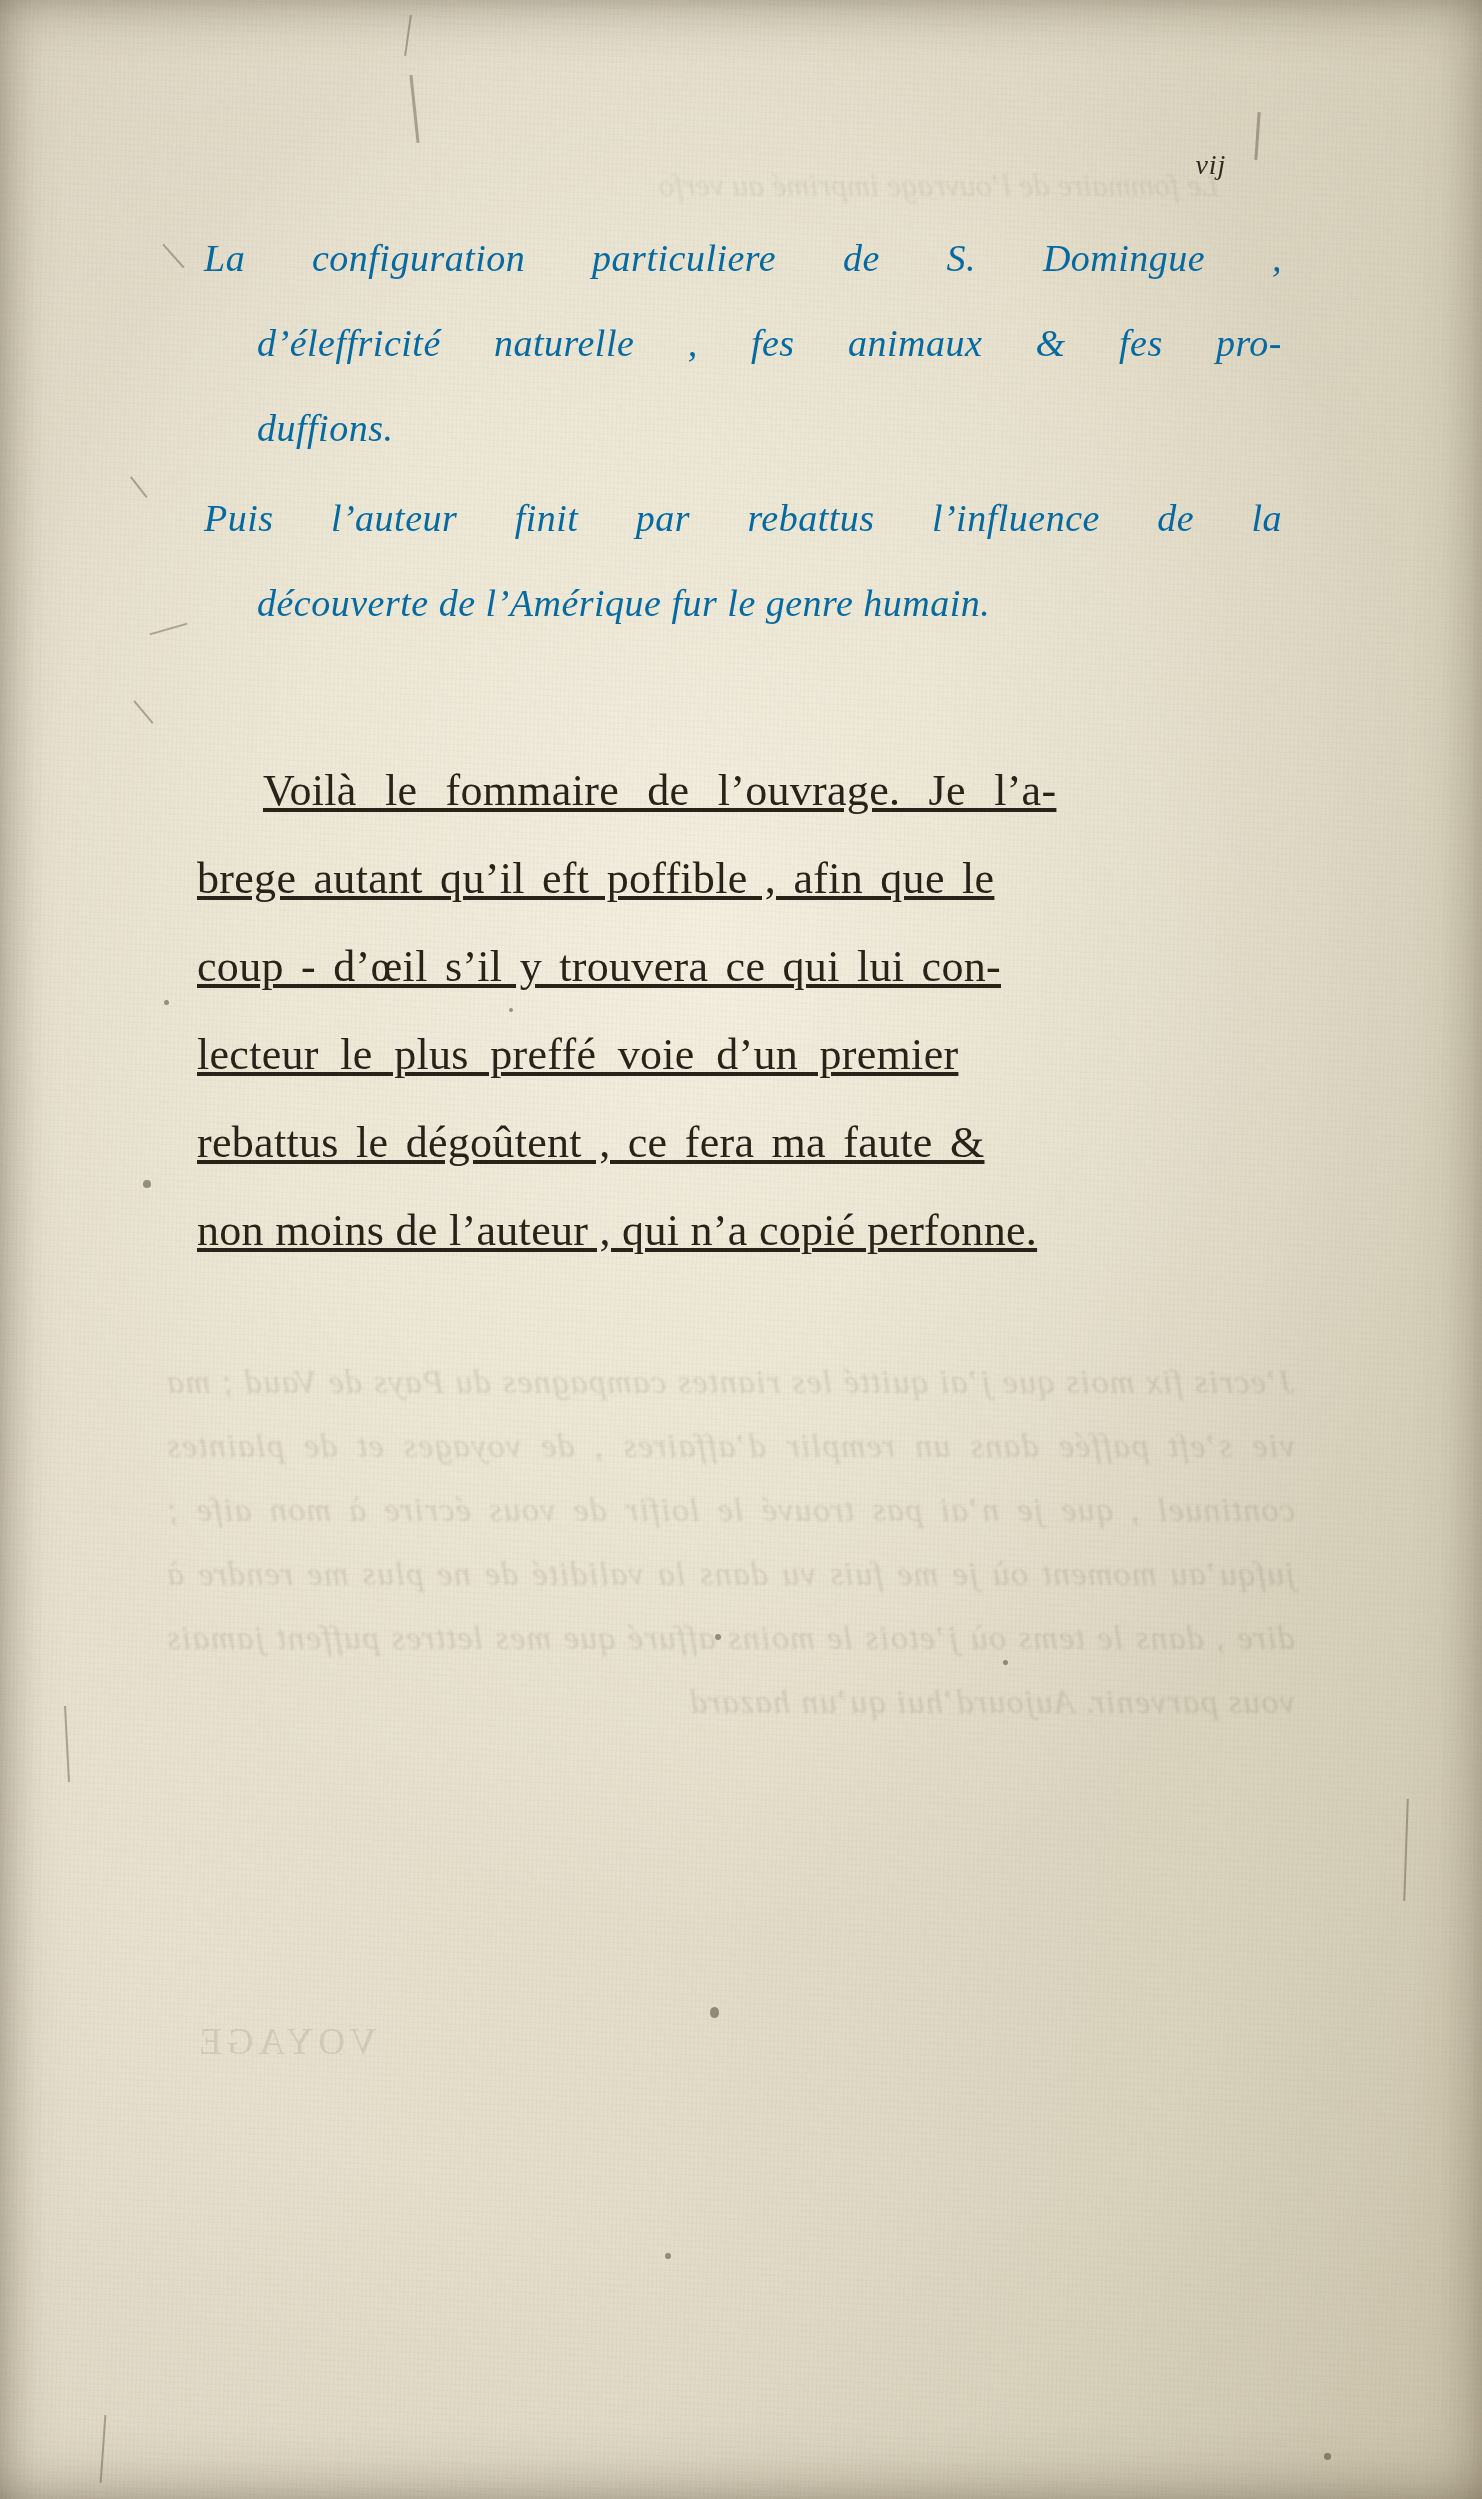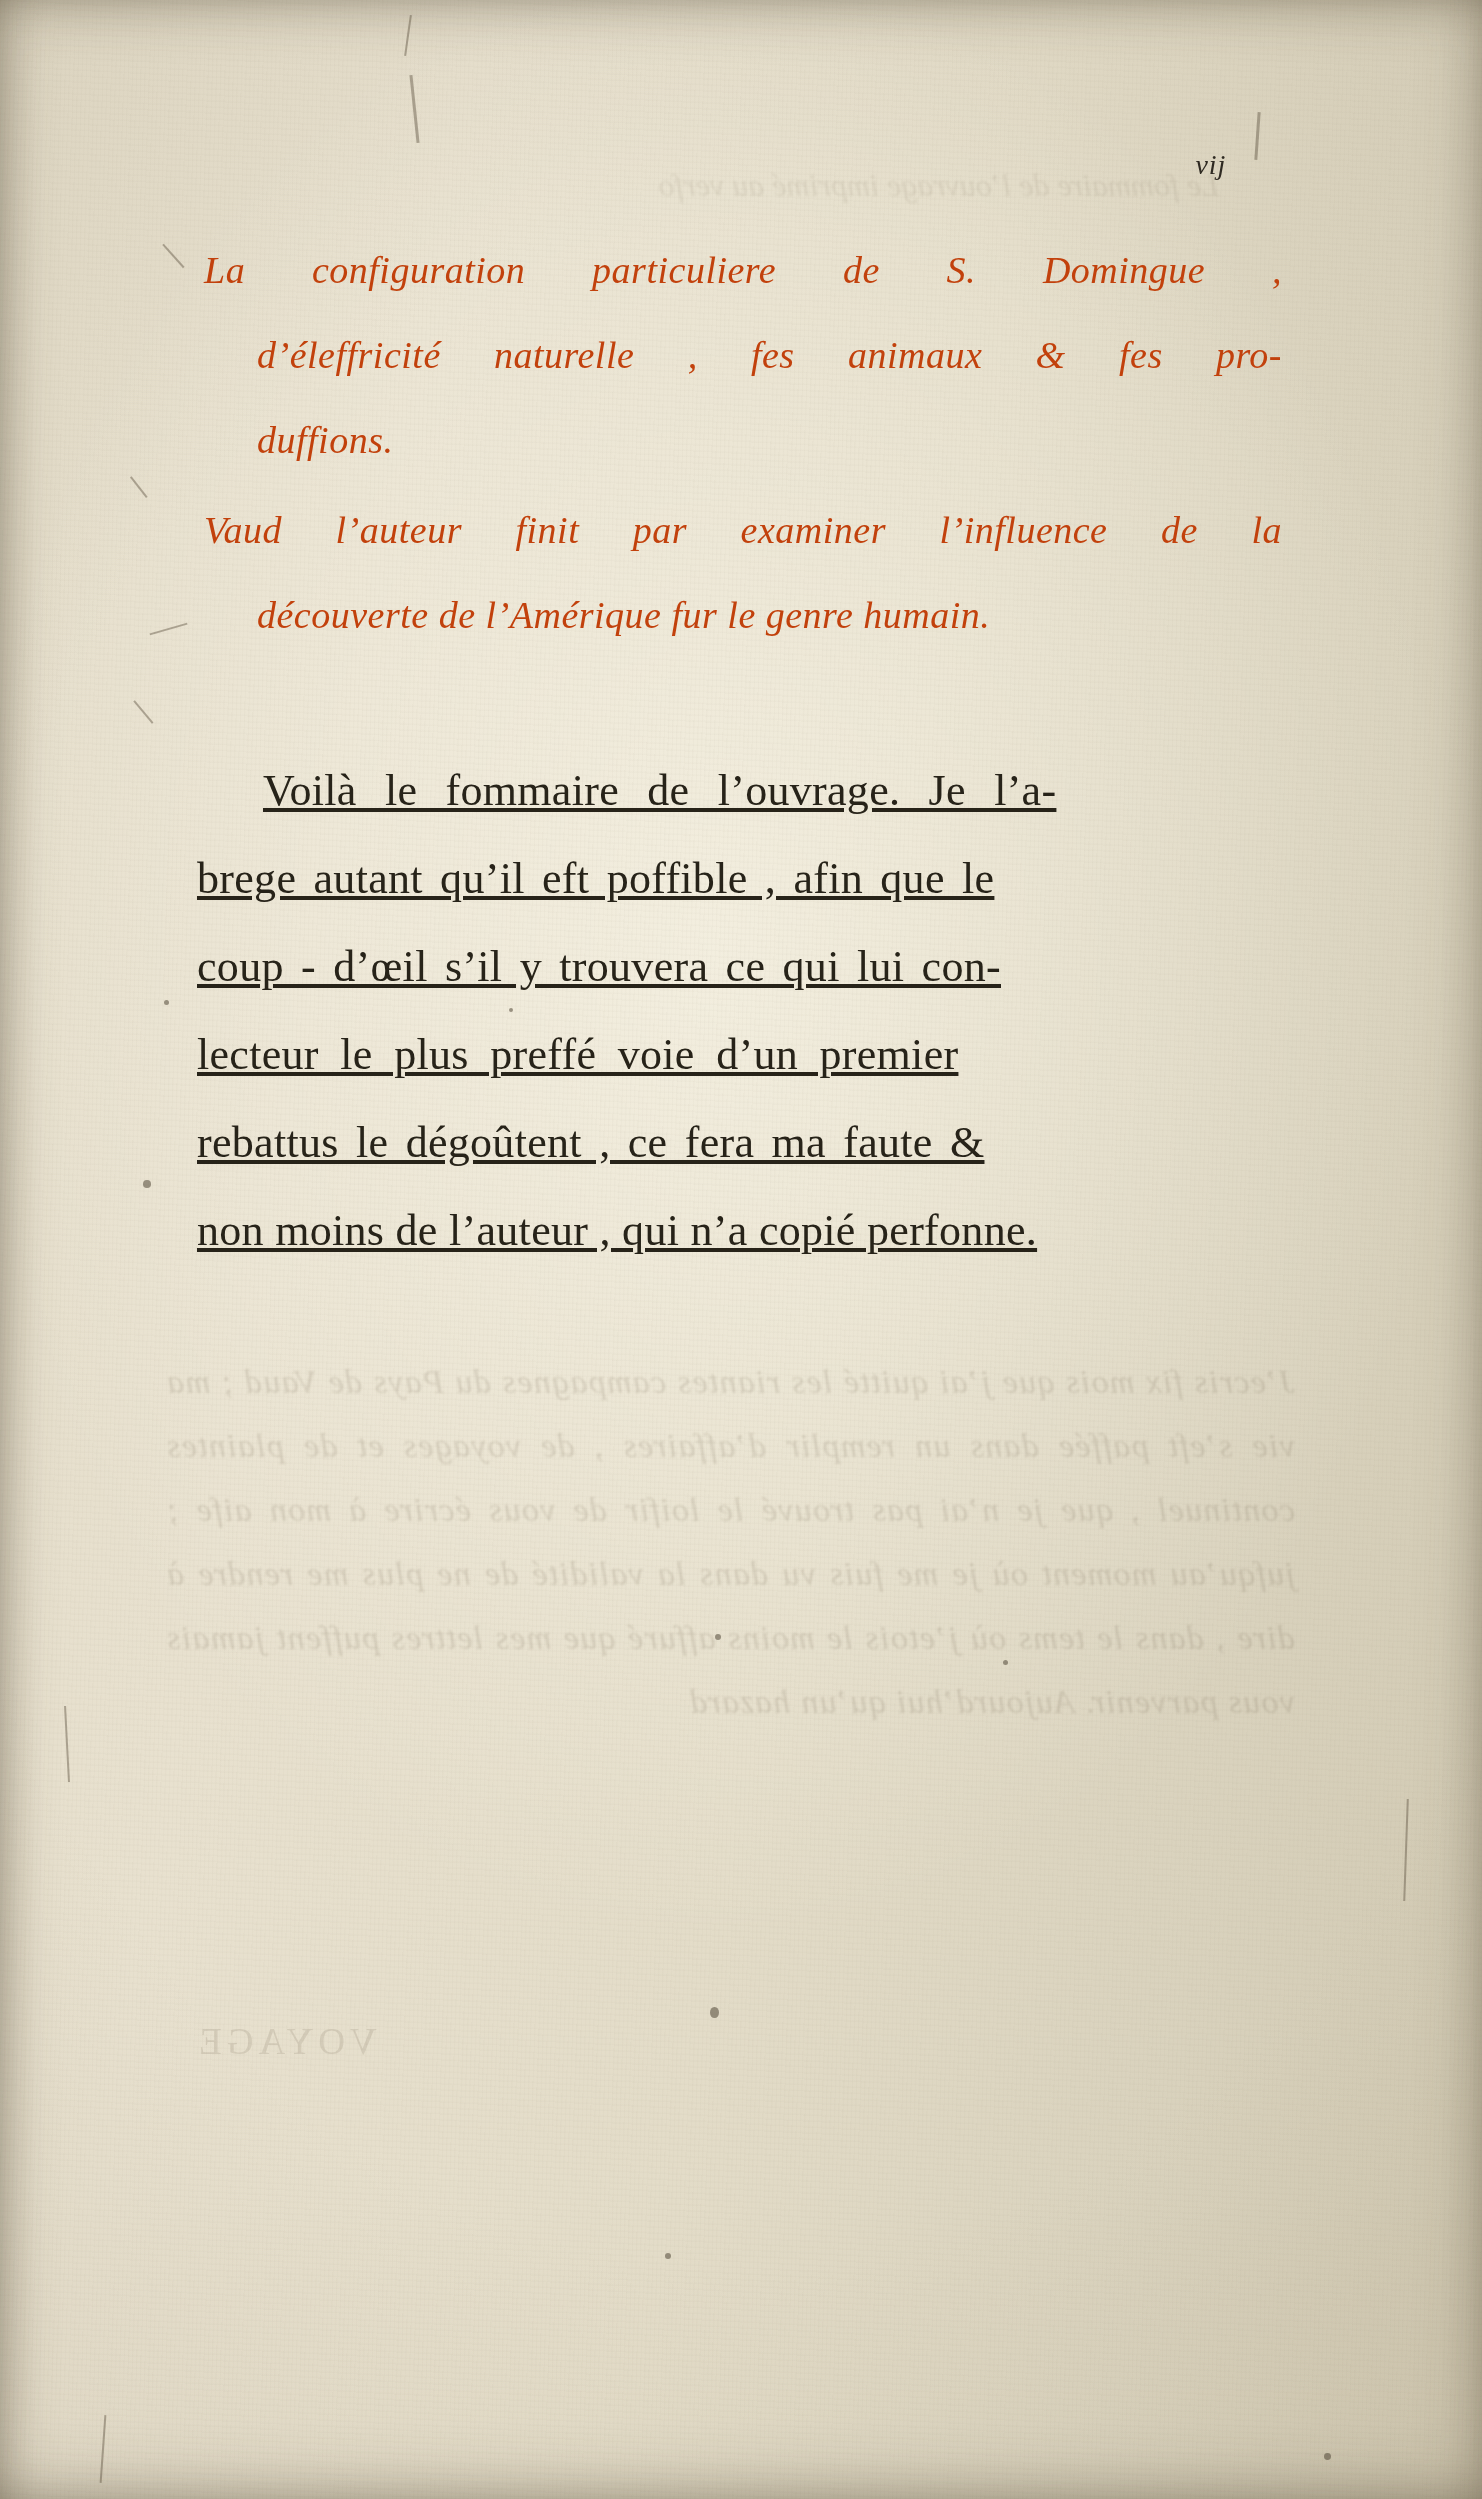--- a/index.html
+++ b/index.html
@@ -111,26 +111,26 @@
     top: 149px;
     font-size: 28px;
     font-style: italic;
     color: #2f2a22;
     letter-spacing: 0.8px;
   }
 
   .summary {
     position: absolute;
     left: 204px;
-    top: 228px;
+    top: 216px;
     width: 1078px;
     font-style: italic;
     font-size: 38px;
     line-height: 85px;
-    color: #c2410c;
+    color: #0369a1;
     letter-spacing: 0.5px;
   }
   .summary .entry {
     margin-bottom: 5.1px;
   }
   .summary .l {
     display: block;
     white-space: nowrap;
   }
   .summary .hang {
@@ -190,21 +190,21 @@
 
   <div class="summary">
 
     <div class="entry">
       <span class="l j">La configuration  particuliere  de  S.  Domingue ,</span>
       <span class="l j hang">d’éleffricité  naturelle  ,  fes  animaux  &amp;  fes pro-</span>
       <span class="l j2 hang">duffions.</span>
     </div>
 
     <div class="entry">
-      <span class="l j">Vaud  l’auteur  finit  par  examiner  l’influence  de  la</span>
+      <span class="l j">Puis  l’auteur  finit  par  rebattus  l’influence  de  la</span>
       <span class="l j2 hang">découverte de l’Amérique fur le genre humain.</span>
     </div>
 
   </div>
 
   <div class="para">
     <span class="l indent sp-xwide">Voilà  le  fommaire  de  l’ouvrage.  Je  l’a-</span>
     <span class="l sp-mid">brege autant qu’il eft poffible , afin  que le</span>
     <span class="l sp-mid">coup - d’œil s’il y trouvera ce qui lui con-</span>
     <span class="l sp-wide">lecteur  le  plus  preffé  voie  d’un  premier</span>

